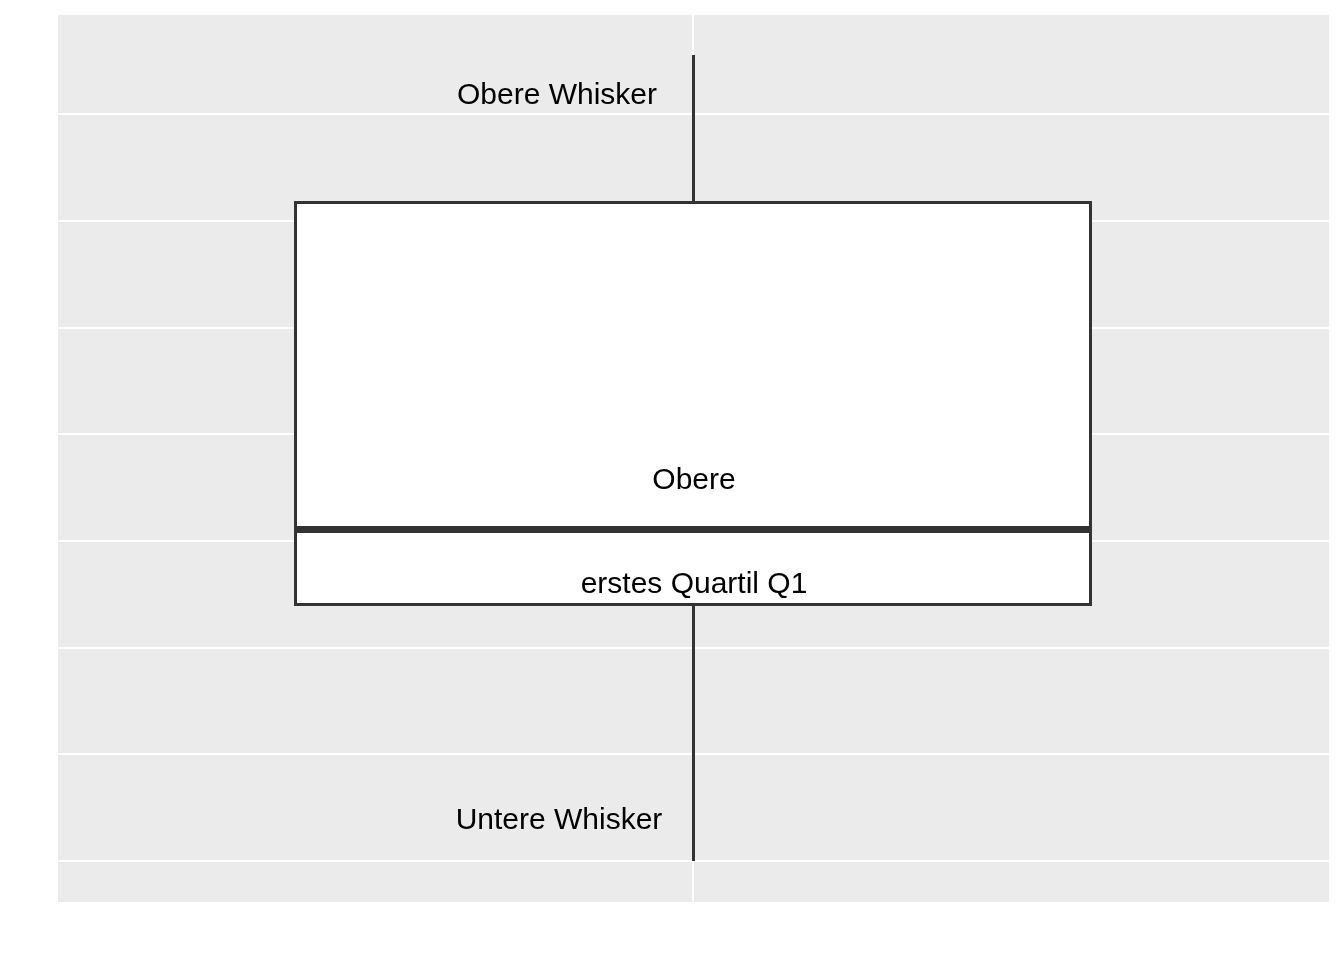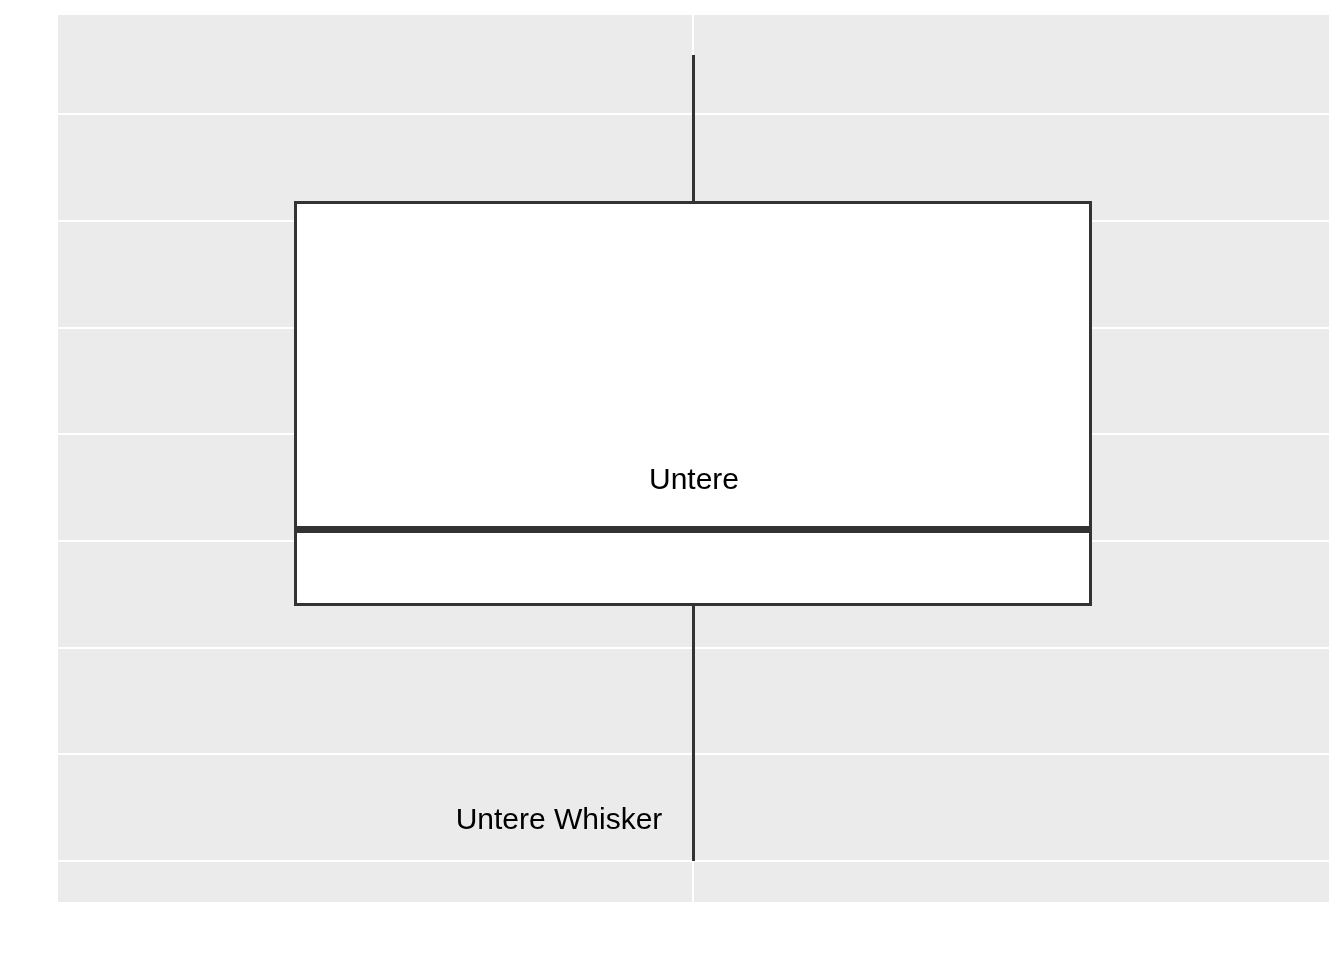--- a/index.html
+++ b/index.html
@@ -99,17 +99,19 @@
     <div class="hgrid hg5"></div>
     <div class="hgrid hg6"></div>
     <div class="hgrid hg7"></div>
     <div class="vgrid vg0"></div>
 
     <div class="whisker whisker-top"></div>
     <div class="whisker whisker-bottom"></div>
     <div class="box"></div>
     <div class="median-line"></div>
 
-    <div class="anno anno-median">Untere</div>
+    <div class="anno anno-upper-whisker">Obere Whisker</div>
+    <div class="anno anno-median">Obere</div>
+    <div class="anno anno-q1">erstes Quartil Q1</div>
     <div class="anno anno-lower-whisker">Untere Whisker</div>
 
   </div>
 </div>
 
 </body></html>

